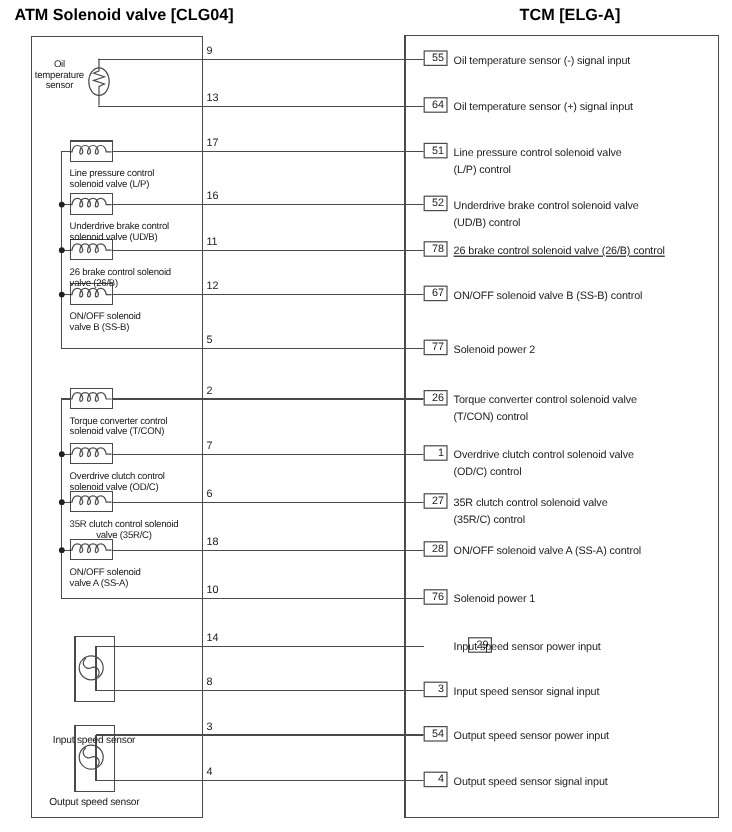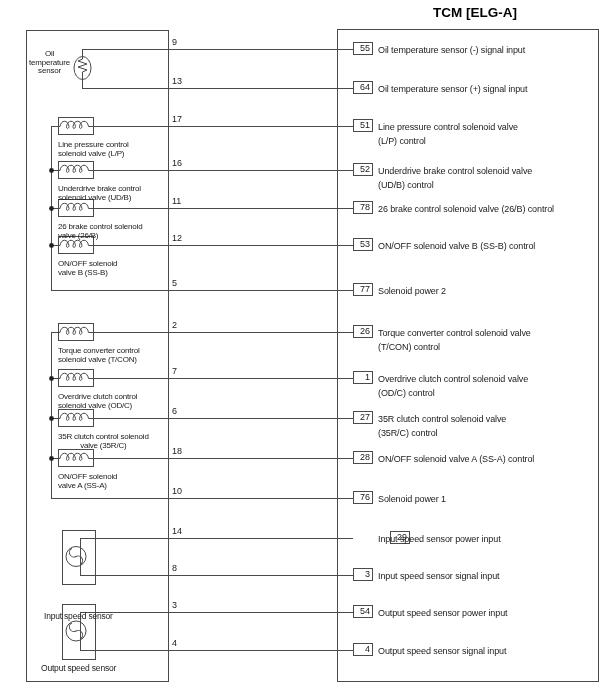--- a/index.html
+++ b/index.html
@@ -96,20 +96,21 @@
       <line x1="80" y1="538.5" x2="80" y2="575.5" stroke="#4a4a4a" stroke-width="1" shape-rendering="crispEdges"></line>
       <rect x="62.5" y="530.5" width="33" height="54" fill="none" stroke="#4a4a4a" shape-rendering="crispEdges"></rect>
       <circle cx="76" cy="556.5" r="10" fill="none" stroke="#4a4a4a"></circle>
       <path d="M76,547.5 a4.5,4.5 0 0 0 0,9 a4.5,4.5 0 0 1 0,9" fill="none" stroke="#4a4a4a" transform="rotate(-28 76 556.5)"></path>
       <line x1="80" y1="612.5" x2="80" y2="650.5" stroke="#4a4a4a" stroke-width="1" shape-rendering="crispEdges"></line>
       <rect x="62.5" y="604.5" width="33" height="55" fill="none" stroke="#4a4a4a" shape-rendering="crispEdges"></rect>
       <circle cx="76" cy="631" r="10" fill="none" stroke="#4a4a4a"></circle>
       <path d="M76,622 a4.5,4.5 0 0 0 0,9 a4.5,4.5 0 0 1 0,9" fill="none" stroke="#4a4a4a" transform="rotate(-28 76 631)"></path>
     </svg>
 
+  <div class="title" style="left:12px;top:5px;">ATM Solenoid valve [CLG04]</div>
 
   <div class="title" style="left:433px;top:5px;">TCM [ELG-A]</div>
 
   <div class="oil-lbl">Oil
 temperature
 sensor</div>
 
   <div id="labels">
       <div class="pin-num" style="left: 172px; top: 37px;">9</div>
       <div class="pin-box" style="left: 353px; top: 42px;">55</div>
@@ -120,23 +121,23 @@
       <div class="pin-num" style="left: 172px; top: 114px;">17</div>
       <div class="pin-box" style="left: 353px; top: 119px;">51</div>
       <div class="pin-label" style="left: 378px; top: 120px;">Line pressure control solenoid valve
 (L/P) control</div>
       <div class="pin-num" style="left: 172px; top: 158px;">16</div>
       <div class="pin-box" style="left: 353px; top: 163px;">52</div>
       <div class="pin-label" style="left: 378px; top: 164px;">Underdrive brake control solenoid valve
 (UD/B) control</div>
       <div class="pin-num" style="left: 172px; top: 196px;">11</div>
       <div class="pin-box" style="left: 353px; top: 201px;">78</div>
-      <div class="pin-label" style="left: 378px; top: 202px;">26 brake control solenoid valve (26/B) control</div>
+      <div class="pin-label" style="left: 378px; top: 202px; text-decoration: underline;">26 brake control solenoid valve (26/B) control</div>
       <div class="pin-num" style="left: 172px; top: 233px;">12</div>
-      <div class="pin-box" style="left: 353px; top: 238px;">53</div>
+      <div class="pin-box" style="left: 353px; top: 238px;">67</div>
       <div class="pin-label" style="left: 378px; top: 239px;">ON/OFF solenoid valve B (SS-B) control</div>
       <div class="pin-num" style="left: 172px; top: 278px;">5</div>
       <div class="pin-box" style="left: 353px; top: 283px;">77</div>
       <div class="pin-label" style="left: 378px; top: 284px; text-align: center;">Solenoid power 2</div>
       <div class="pin-num" style="left: 172px; top: 320px;">2</div>
       <div class="pin-box" style="left: 353px; top: 325px;">26</div>
       <div class="pin-label" style="left: 378px; top: 326px;">Torque converter control solenoid valve
 (T/CON) control</div>
       <div class="pin-num" style="left: 172px; top: 366px;">7</div>
       <div class="pin-box" style="left: 353px; top: 371px;">1</div>

